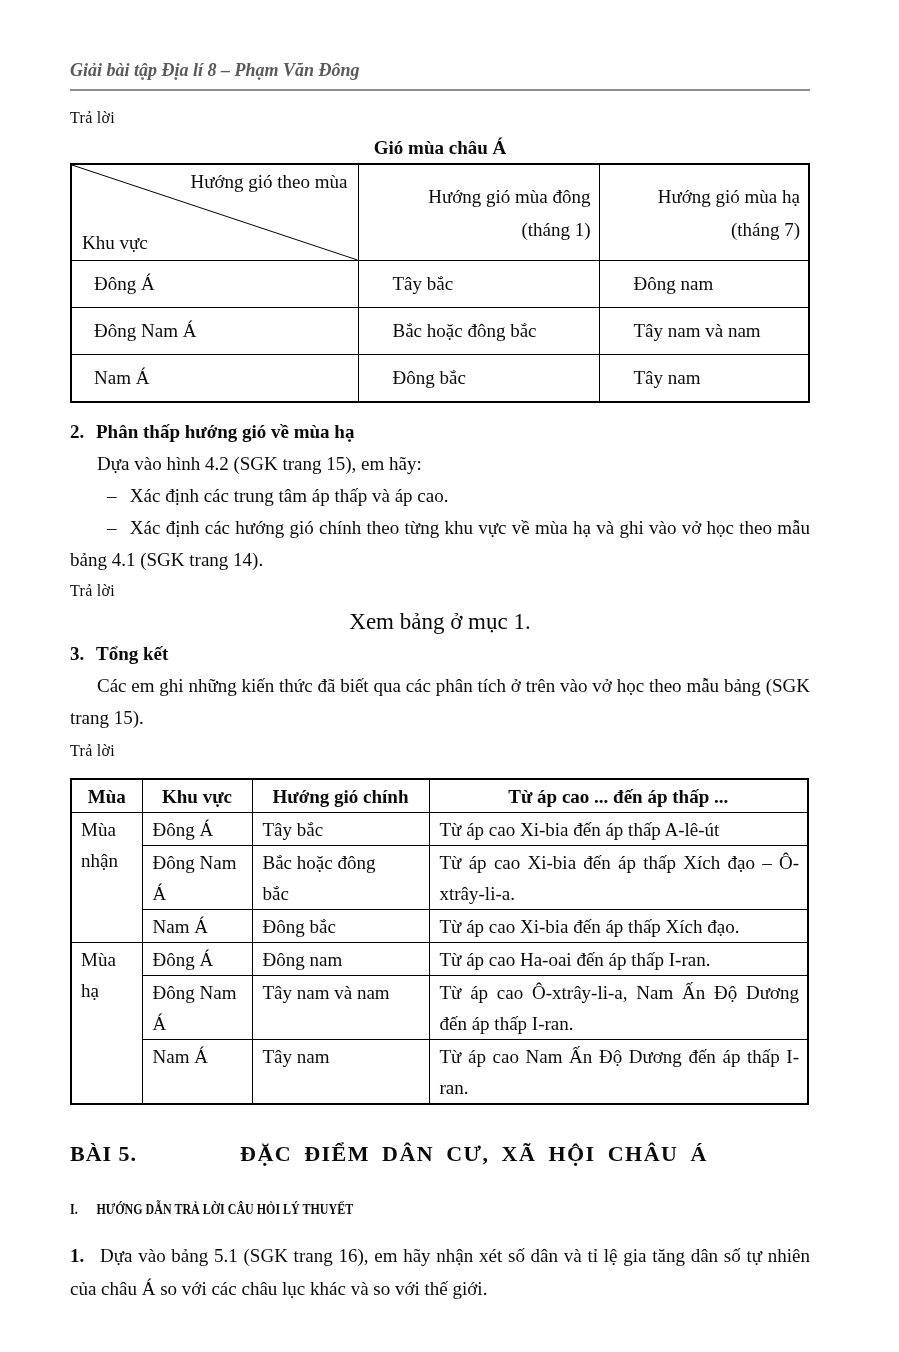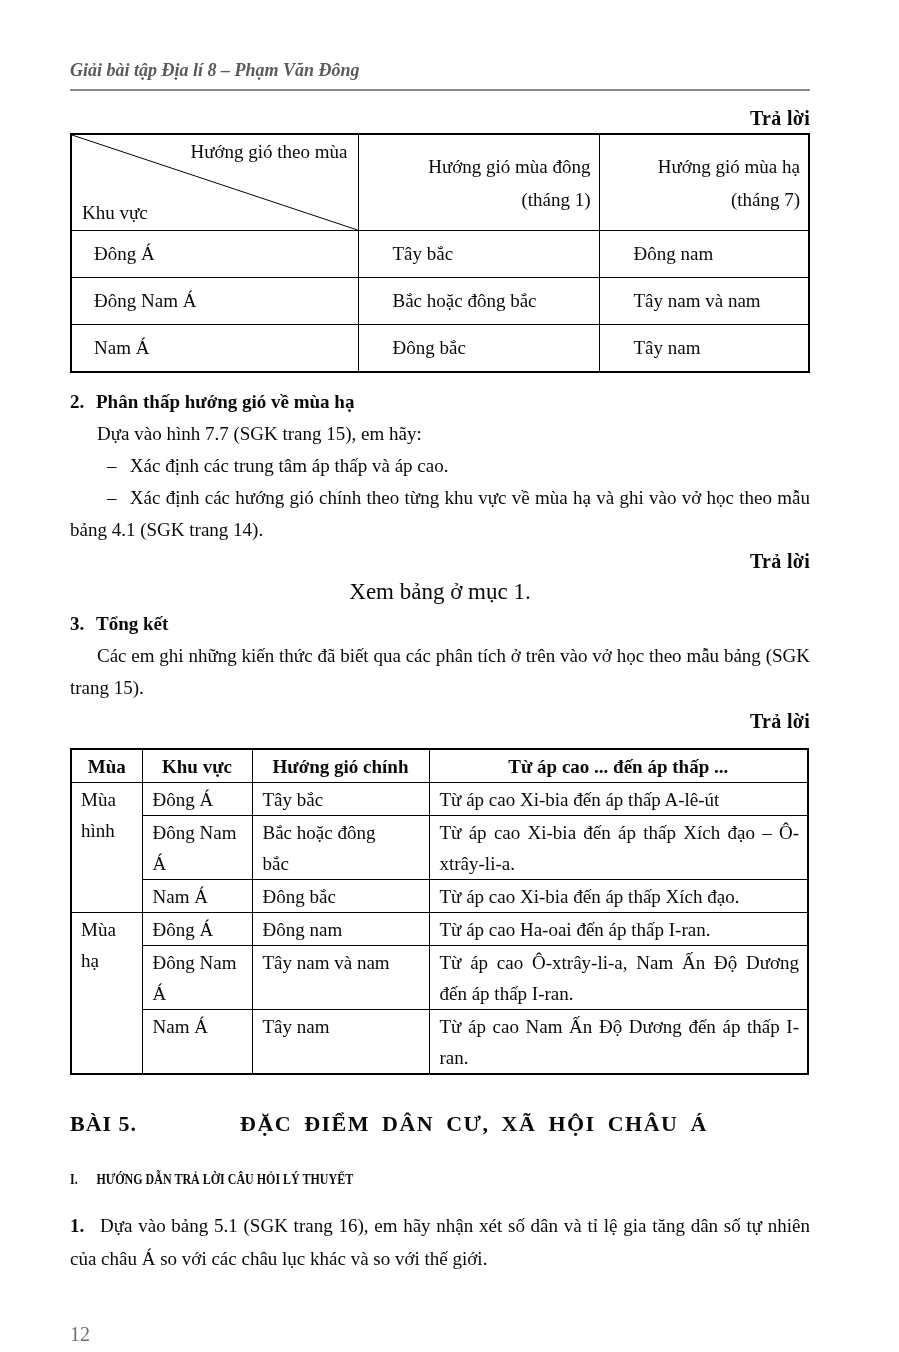--- a/index.html
+++ b/index.html
@@ -14,21 +14,21 @@
     font-family:"Liberation Serif", serif; color:var(--text); overflow:hidden;
   }
   .content{ position:absolute; left:70px; top:0; width:740px; }
   p{ margin:0; }
 
   .running-header{
     margin-top:58px; font-size:18px; line-height:24px;
     font-weight:bold; font-style:italic; color:var(--header-text);
     padding-bottom:7px; border-bottom:2px solid var(--rule);
   }
-  .answer-label{ margin-top:12px; font-size:20px; line-height:30px; font-weight:bold; text-align:right; letter-spacing:0.3px; }
+  .answer-label{ margin-top:12px; font-size:16px; line-height:30px; font-weight:normal; text-align:left; letter-spacing:0.3px; }
   .table-title{ font-size:19px; line-height:30px; font-weight:bold; text-align:center; }
 
   
   .t1{ border-collapse:collapse; border:2px solid #000; table-layout:fixed; width:738px; font-size:19px; }
   .t1 td{ border:1px solid #000; vertical-align:middle; padding:8px; }
   .t1 .hrow td{ height:79px; }
   .corner{ position:relative; }
   .diag{ position:absolute; left:0; top:0; width:100%; height:100%; display:block; }
   .corner-top{ position:absolute; top:6px; right:10px; white-space:nowrap; }
   .corner-bottom{ position:absolute; bottom:6px; left:10px; white-space:nowrap; }
@@ -77,20 +77,21 @@
 </style>
 </head>
 <body>
 
 <div class="page">
   <div class="content">
 
     <p class="running-header">Giải bài tập Địa lí 8 – Phạm Văn Đông</p>
 
     <p class="answer-label">Trả lời</p>
+    <p class="table-title">Gió mùa châu Á</p>
 
     <table class="t1">
       <colgroup>
           <col style="width:287px">
           <col style="width:241px">
           <col style="width:210px">
         </colgroup>
       <tbody>
         <tr class="hrow">
           <td class="corner">
@@ -121,21 +122,21 @@
         </tr>
         <tr class="brow">
           <td class="region">Nam Á</td>
           <td class="wcell">Đông bắc</td>
           <td class="wcell">Tây nam</td>
         </tr>
       </tbody>
     </table>
 
     <p class="num-heading mt14"><span class="num">2.</span><span>Phân thấp hướng gió về mùa hạ</span></p>
-    <p class="body-text indent">Dựa vào hình 7.7 (SGK trang 15), em hãy:</p>
+    <p class="body-text indent">Dựa vào hình 4.2 (SGK trang 15), em hãy:</p>
     <p class="body-text bullet">–  Xác định các trung tâm áp thấp và áp cao.</p>
     <p class="body-text bullet">–  Xác định các hướng gió chính theo từng khu vực về mùa hạ và ghi vào vở học theo mẫu bảng 4.1 (SGK trang 14).</p>
 
     <p class="answer-label answer-mid">Trả lời</p>
     <p class="center-note">Xem bảng ở mục 1.</p>
 
     <p class="num-heading"><span class="num">3.</span><span>Tổng kết</span></p>
     <p class="body-text indent">Các em ghi những kiến thức đã biết qua các phân tích ở trên vào vở học theo mẫu bảng (SGK trang 15).</p>
 
     <p class="answer-label answer-pre-t2">Trả lời</p>
@@ -148,21 +149,21 @@
           <col style="width:379px">
         </colgroup>
       <tbody>
         <tr>
           <th>Mùa</th>
           <th>Khu vực</th>
           <th>Hướng gió chính</th>
           <th>Từ áp cao ... đến áp thấp ...</th>
         </tr>
         <tr class="r-one">
-          <td class="season" rowspan="3">Mùa hình</td>
+          <td class="season" rowspan="3">Mùa nhận</td>
           <td>Đông Á</td>
           <td class="wind">Tây bắc</td>
           <td class="route">Từ áp cao Xi-bia đến áp thấp A-lê-út</td>
         </tr>
         <tr>
           <td>Đông Nam Á</td>
           <td class="wind">Bắc hoặc đông bắc</td>
           <td class="route">Từ áp cao Xi-bia đến áp thấp Xích đạo – Ô-xtrây-li-a.</td>
         </tr>
         <tr class="r-one">

